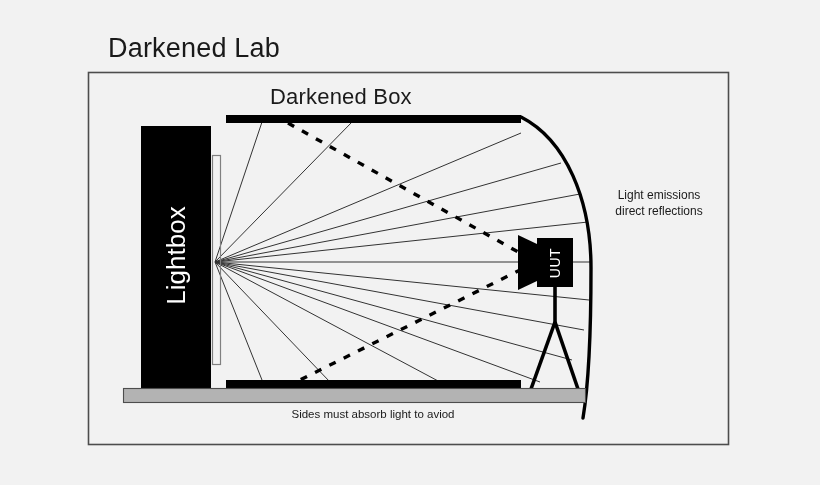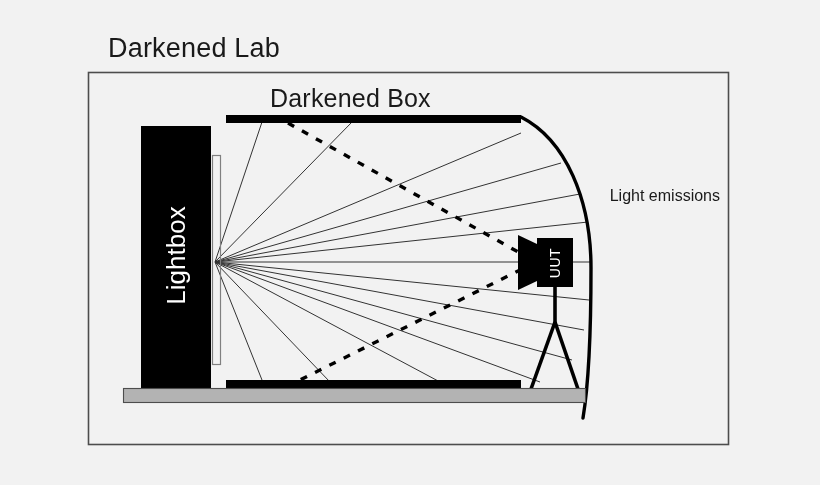--- a/index.html
+++ b/index.html
@@ -29,21 +29,21 @@
     top: 33px;
     font-size: 27px;
     color: #1a1a1a;
     letter-spacing: 0.2px;
     white-space: nowrap;
   }
   .box-title {
     position: absolute;
     left: 270px;
     top: 84px;
-    font-size: 25px;
+    font-size: 22px;
     color: #1a1a1a;
     letter-spacing: 0.2px;
     white-space: nowrap;
   }
   .lightbox-label {
     position: absolute;
     left: 141px;
     top: 130px;
     width: 70px;
     height: 250px;
@@ -76,22 +76,22 @@
   .uut-label span {
     transform: rotate(-90deg);
     white-space: nowrap;
     display: inline-block;
   }
   .note-right {
     position: absolute;
     left: 598px;
     top: 188px;
     width: 122px;
-    text-align: right;
-    font-size: 16px;
+    text-align: center;
+    font-size: 12px;
     line-height: 15.5px;
     color: #1a1a1a;
   }
   .note-bottom {
     position: absolute;
     left: 228px;
     top: 406px;
     width: 290px;
     text-align: center;
     font-size: 11.5px;
@@ -163,18 +163,20 @@
   <div class="lightbox-label">
     <span>Lightbox</span>
   </div>
 
   <div class="uut-label">
     <span>UUT</span>
   </div>
 
   <div class="note-right">
     <span class="note-line">Light emissions</span>
+    <span class="note-line">direct reflections</span>
   </div>
 
   <div class="note-bottom">
+    <span class="note-line">Sides must absorb light to aviod</span>
   </div>
 
 </div>
 
 </body></html>

